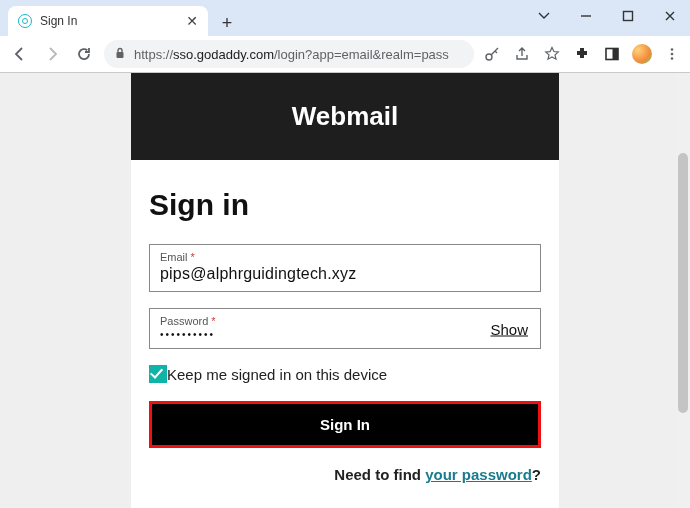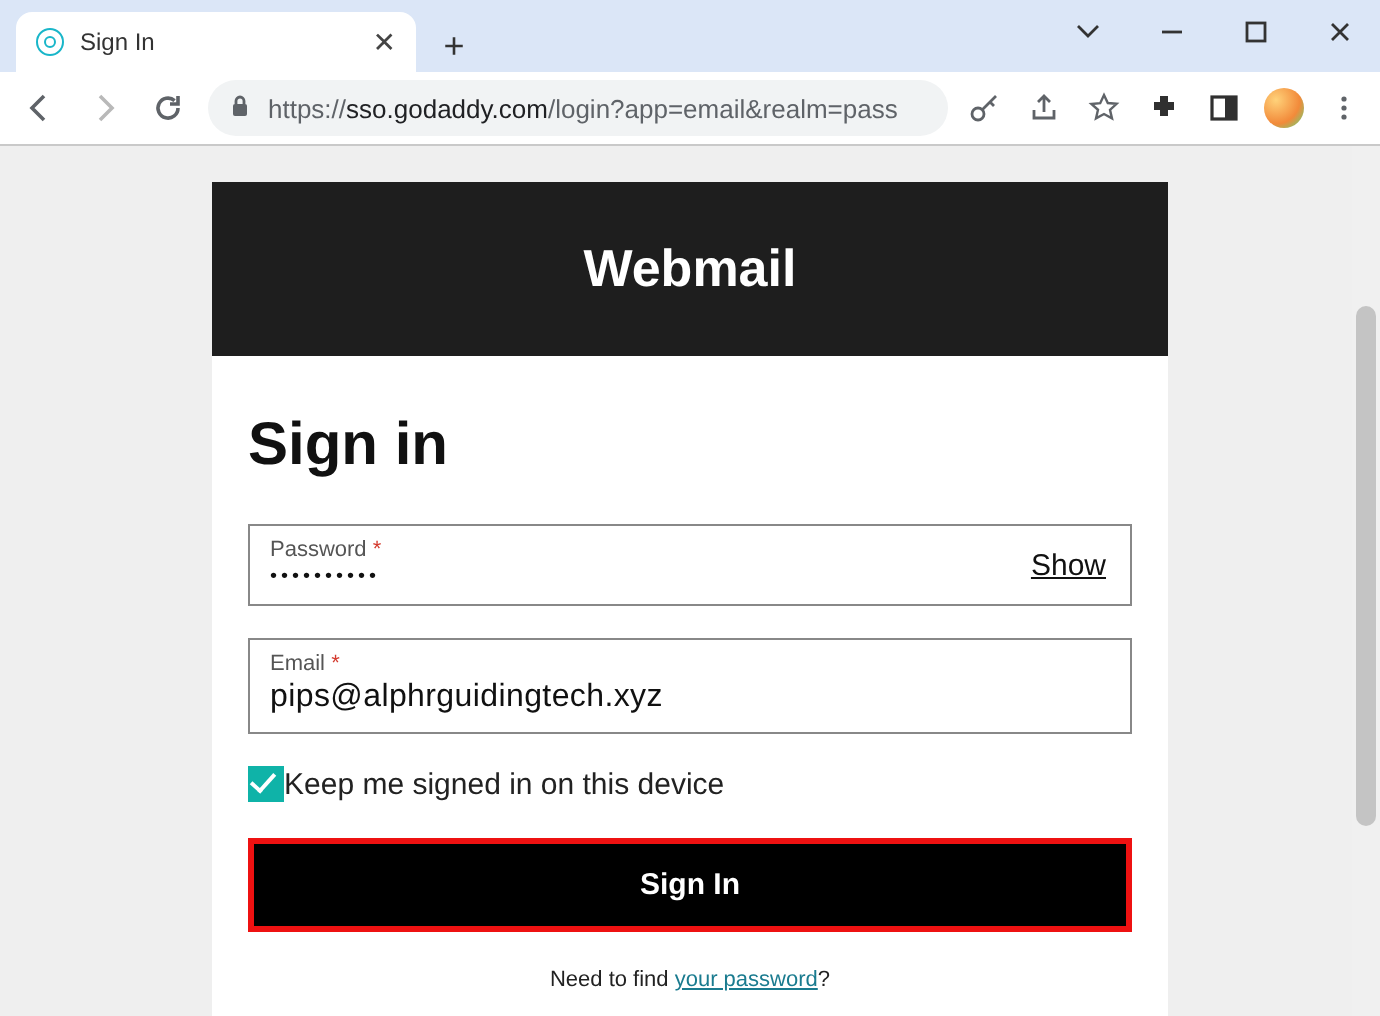--- a/index.html
+++ b/index.html
@@ -126,23 +126,23 @@
     background: #f0f0f0;
   }
   .scrollbar-thumb {
     position: absolute;
     right: 2px; top: 80px;
     width: 10px; height: 260px;
     background: #c4c4c4;
     border-radius: 5px;
   }
   .page {
-    width: 478px;
+    width: 428px;
     background: #fff;
-    margin-top: 18px;
+    margin-top: 0;
   }
   .banner {
     background: #1e1e1e;
     color: #fff;
     text-align: center;
     padding: 28px 0;
     font-size: 26px;
     font-weight: 700;
   }
   .form-wrap {
@@ -221,24 +221,25 @@
     width: 100%;
     background: #000;
     color: #fff;
     border: none;
     padding: 12px 0;
     font-size: 15px;
     font-weight: 600;
     cursor: pointer;
   }
   .forgot {
-    text-align: center;
-    font-size: 11px;
+    text-align: right;
+    font-size: 15px;
     color: #222;
     margin-top: 18px;
+    font-weight: bold;
   }
   .forgot a {
     color: #1a7b8f;
     text-decoration: underline;
     cursor: pointer;
   }
 </style>
 </head>
 <body>
 
@@ -346,38 +347,38 @@
 <div class="viewport">
   <div class="scrollbar-track">
     <div class="scrollbar-thumb"></div>
   </div>
 
   <div class="page">
     <div class="banner">Webmail</div>
 
     <div class="form-wrap">
       <h1 class="signin-h">Sign in</h1>
+
+      <div class="field">
+        <div class="field-label">
+          <span>Email</span>
+          <span class="req">*</span>
+        </div>
+        <input type="text" class="field-value" value="pips@alphrguidingtech.xyz" style="">
+      </div>
 
       <div class="field">
         <div class="field-label">
           <span>Password</span>
           <span class="req">*</span>
         </div>
         <div class="field-value pw-dots">••••••••••</div>
         <span class="show-link">Show</span>
       </div>
 
-      <div class="field">
-        <div class="field-label">
-          <span>Email</span>
-          <span class="req">*</span>
-        </div>
-        <input type="text" class="field-value" value="pips@alphrguidingtech.xyz" style="">
-      </div>
-
       <div class="remember">
         <div class="checkbox"></div>
         <span>Keep me signed in on this device</span>
       </div>
 
       <div class="signin-btn-wrap">
         <button class="signin-btn">Sign In</button>
       </div>
 
       <div class="forgot">

